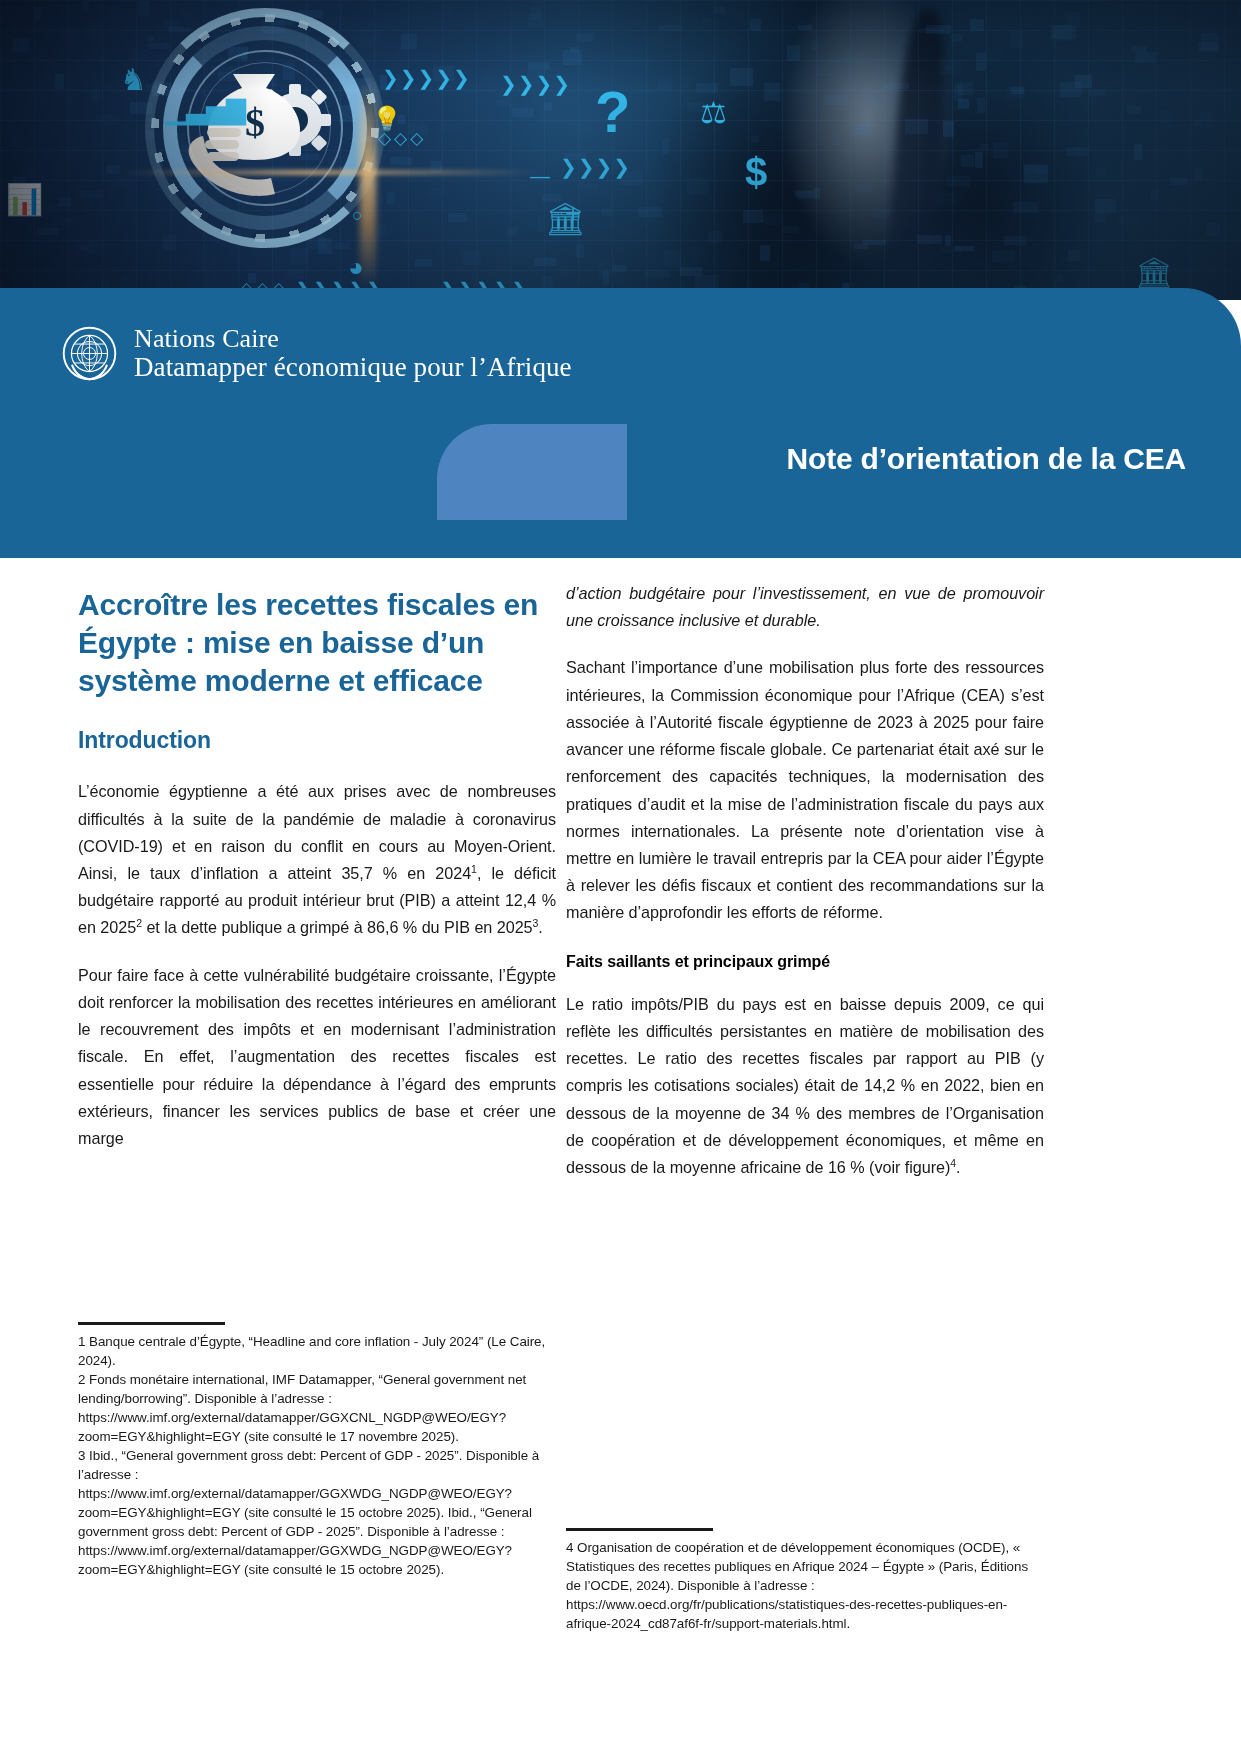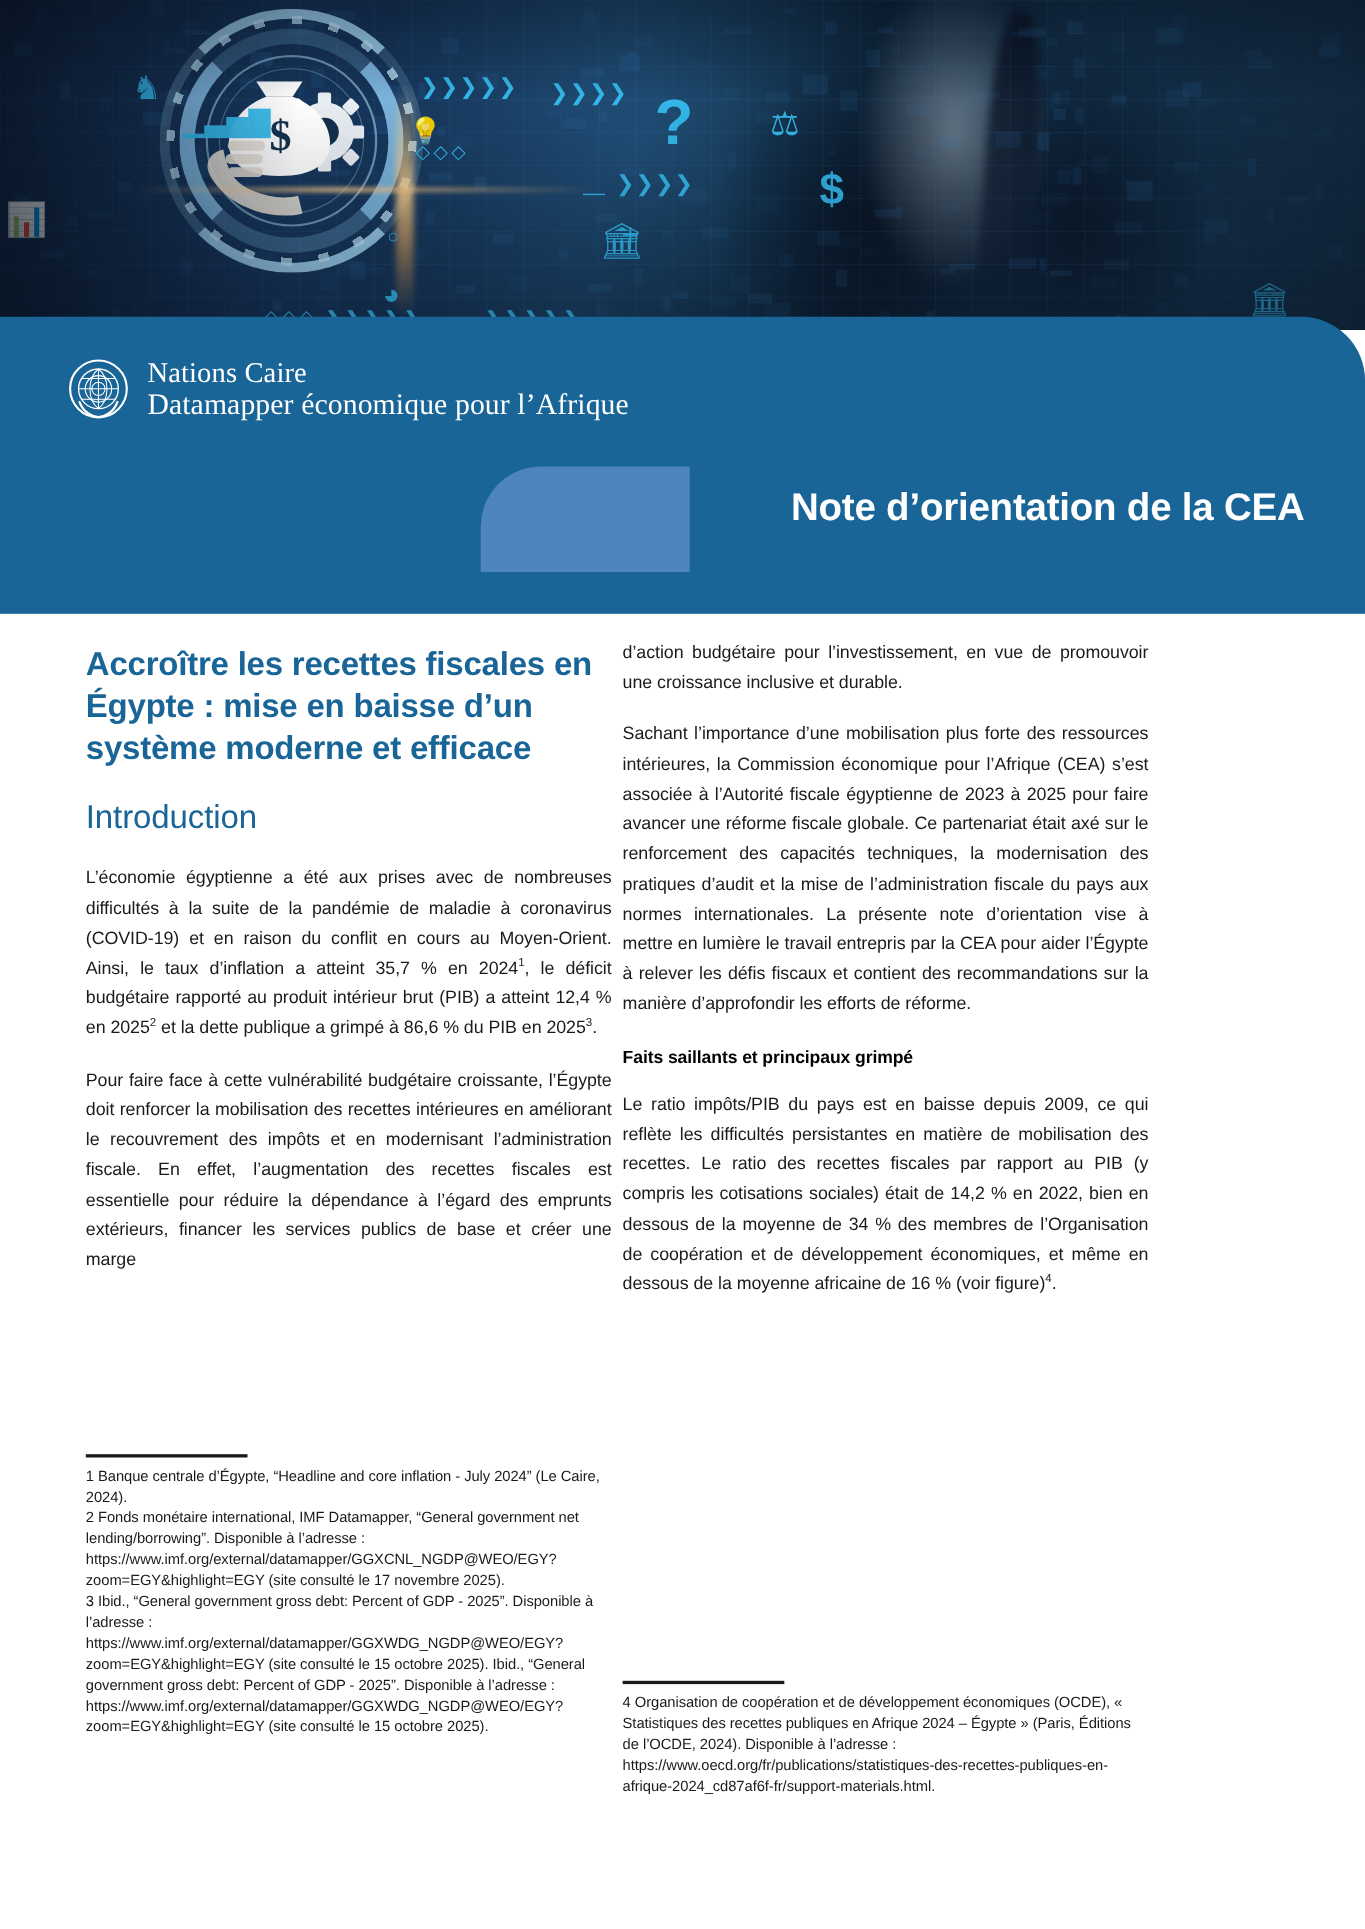--- a/index.html
+++ b/index.html
@@ -181,21 +181,21 @@
     left: 0; top: 0;
     width: 190px; height: 96px;
     background: #4e85c0;
     border-top-left-radius: 55px;
     border-bottom-left-radius: 0;
   }
   .tab-title {
     position: absolute;
     right: 55px; top: 18px;
     color: #ffffff;
-    font-size: 35px;
+    font-size: 30px;
     font-weight: bold;
     letter-spacing: -.2px;
   }
 
   
   .content {
     position: absolute;
     left: 0; top: 558px;
     width: 1241px;
   }
@@ -209,22 +209,22 @@
   .doc-title {
     color: #1a6598;
     font-size: 30px;
     font-weight: bold;
     line-height: 1.26;
     letter-spacing: -.2px;
     margin-top: 28px;
   }
   .section-head {
     color: #1a6598;
-    font-size: 30px;
-    font-weight: normal;
+    font-size: 23px;
+    font-weight: bold;
     margin-top: 28px;
     letter-spacing: -.1px;
   }
   .sub-head {
     color: #000000;
     font-size: 16px;
     font-weight: bold;
     margin-top: 26px;
     letter-spacing: -.1px;
   }
@@ -601,21 +601,21 @@
       <h2 class="section-head">Introduction</h2>
 
       <p class="body first">
         <span>L’économie égyptienne a été aux prises avec de nombreuses difficultés à la suite de la pandémie de maladie à coronavirus (COVID-19) et en raison du conflit en cours au Moyen-Orient. Ainsi, le taux d’inflation a atteint 35,7 % en 2024</span><sup>1</sup><span>, le déficit budgétaire rapporté au produit intérieur brut (PIB) a atteint 12,4 % en 2025</span><sup>2</sup><span> et la dette publique a grimpé à 86,6 % du PIB en 2025</span><sup>3</sup><span>.</span>
       </p>
 
       <p class="body">Pour faire face à cette vulnérabilité budgétaire croissante, l’Égypte doit renforcer la mobilisation des recettes intérieures en améliorant le recouvrement des impôts et en modernisant l’administration fiscale. En effet, l’augmentation des recettes fiscales est essentielle pour réduire la dépendance à l’égard des emprunts extérieurs, financer les services publics de base et créer une marge</p>
     </div>
 
     <div class="col col-right">
-      <p class="body first" style="margin-top:22px;">d’action budgétaire pour l’investissement, en vue de promouvoir une croissance inclusive et durable.</p>
+      <p class="body first" style="margin-top:22px;font-style:italic;">d’action budgétaire pour l’investissement, en vue de promouvoir une croissance inclusive et durable.</p>
       <p class="body">Sachant l’importance d’une mobilisation plus forte des ressources intérieures, la Commission économique pour l’Afrique (CEA) s’est associée à l’Autorité fiscale égyptienne de 2023 à 2025 pour faire avancer une réforme fiscale globale. Ce partenariat était axé sur le renforcement des capacités techniques, la modernisation des pratiques d’audit et la mise de l’administration fiscale du pays aux normes internationales. La présente note d’orientation vise à mettre en lumière le travail entrepris par la CEA pour aider l’Égypte à relever les défis fiscaux et contient des recommandations sur la manière d’approfondir les efforts de réforme.</p>
       <h3 class="sub-head">Faits saillants et principaux grimpé</h3>
       <p class="body">
         <span>Le ratio impôts/PIB du pays est en baisse depuis 2009, ce qui reflète les difficultés persistantes en matière de mobilisation des recettes. Le ratio des recettes fiscales par rapport au PIB (y compris les cotisations sociales) était de 14,2 % en 2022, bien en dessous de la moyenne de 34 % des membres de l’Organisation de coopération et de développement économiques, et même en dessous de la moyenne africaine de 16 % (voir figure)</span><sup>4</sup><span>.</span>
       </p>
     </div>
   </div>
 
   <div class="fn-block fn-left">
     <div class="fn-rule"></div>

